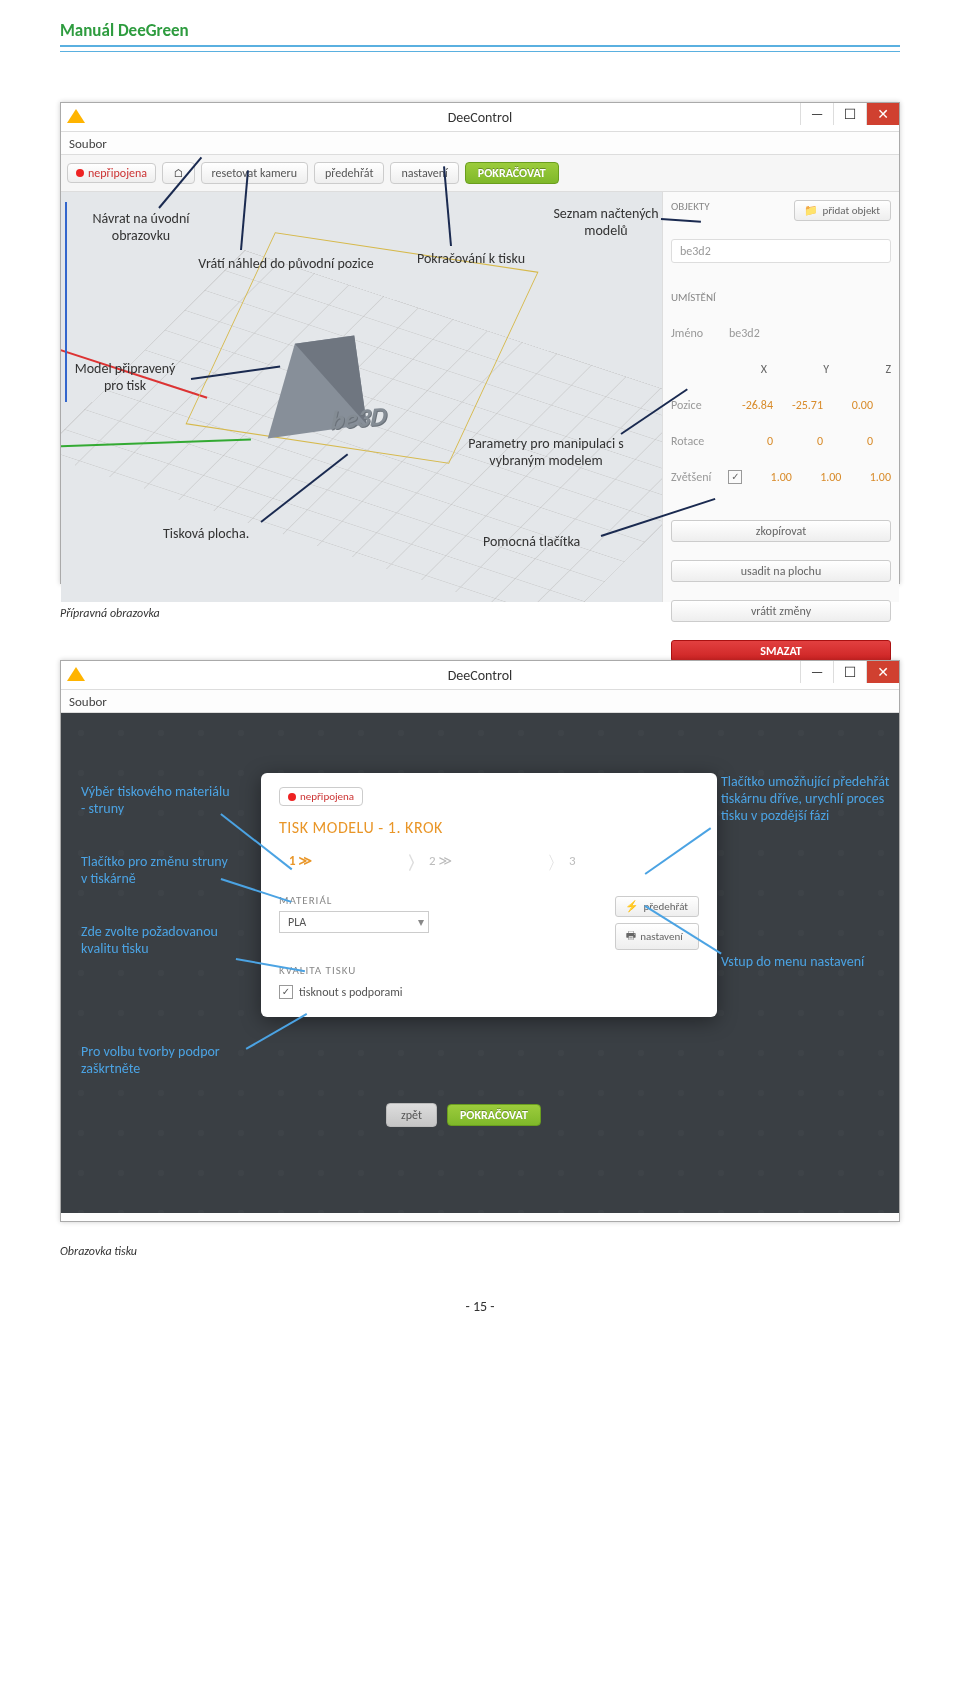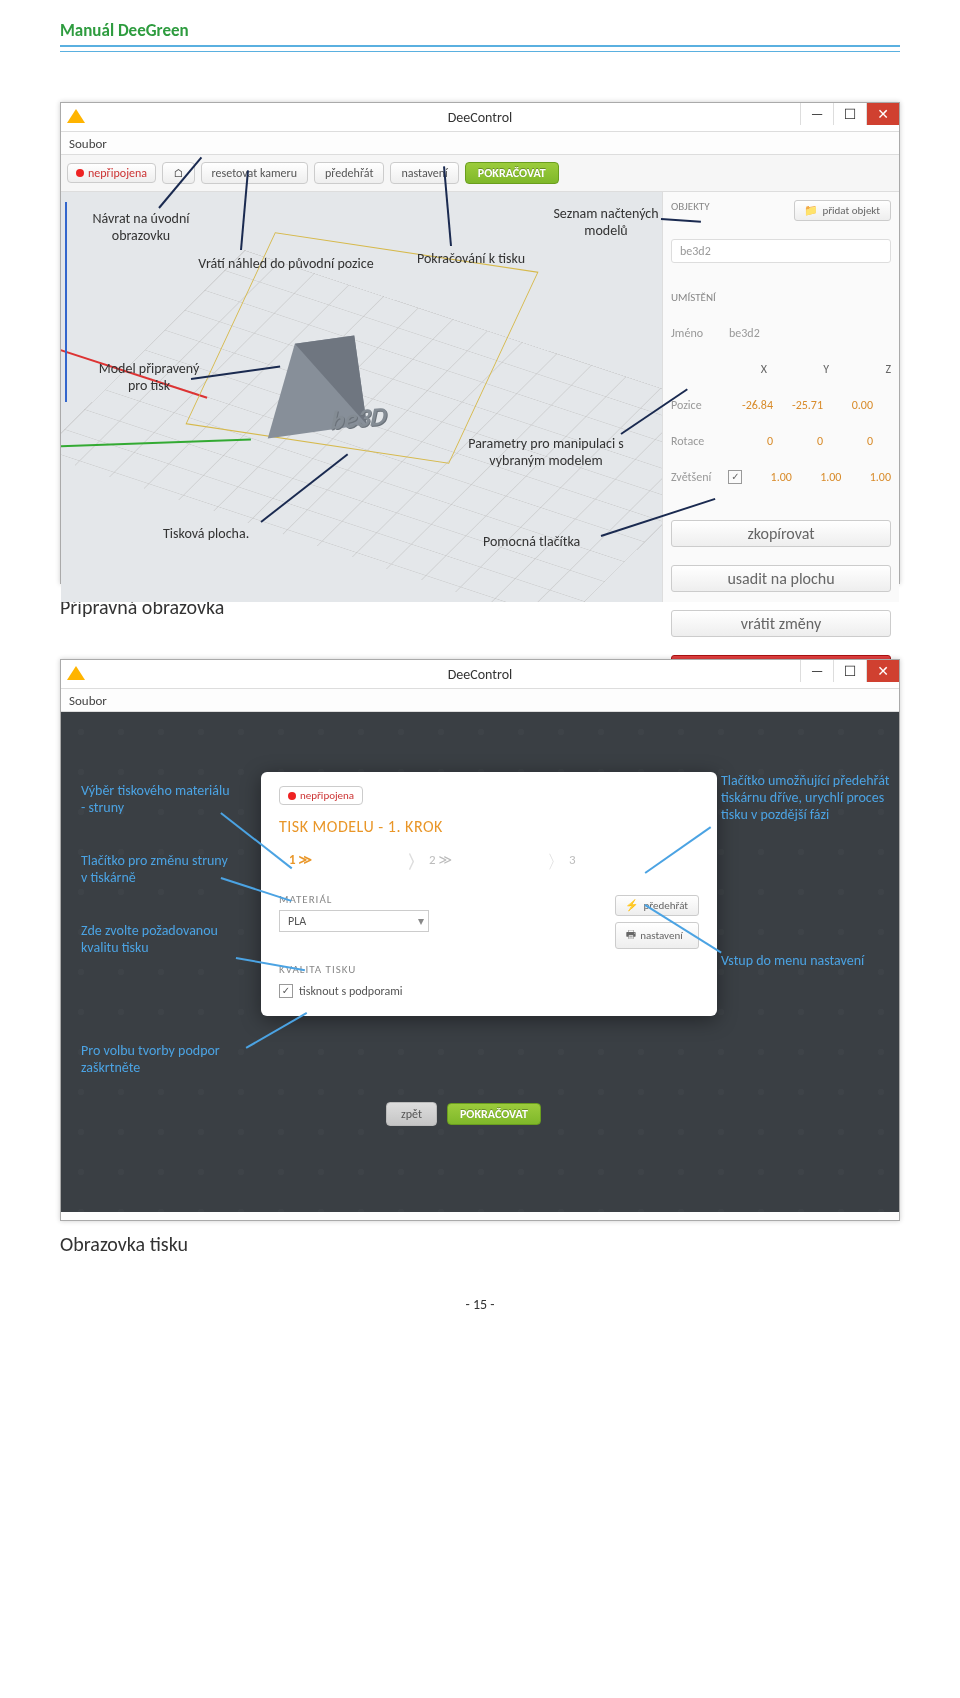--- a/index.html
+++ b/index.html
@@ -39,28 +39,28 @@
 .model .txt { position:absolute; left:70px; top:60px; color:#848c94; font-weight:bold; font-style:italic; font-size:26px; transform:rotate(-5deg) skewX(-10deg); text-shadow:1px 1px 0 #6b727a;}
 .sidepanel { width:220px; background:#fafafa; padding:8px; display:flex; flex-direction:column; gap:18px; font-size:12px; color:#666; }
 .panel-head { display:flex; justify-content:space-between; color:#888; font-size:11px; }
 .obj-item { border:1px solid #ddd; background:#fff; padding:4px 8px; border-radius:3px; color:#999; font-size:12px; }
 .sec-title { color:#888; font-size:11px; margin-top:10px;}
 .row { display:flex; gap:6px; margin-top:4px; }
 .row .lab { width:52px; color:#999; }
 .row .val { width:44px; text-align:right; }
 .orange { color:#d88b2a; }
 .chk { width:12px; height:12px; border:1px solid #999; display:inline-block; text-align:center; line-height:12px; font-size:10px; }
-.side-btn { border:1px solid #ccc; background:linear-gradient(#fff,#eee); border-radius:3px; padding:3px 0; text-align:center; font-size:16px; color:#666; }
+.side-btn { border:1px solid #ccc; background:linear-gradient(#fff,#eee); border-radius:3px; padding:3px 0; text-align:center; font-size:12px; color:#666; }
 .side-btn.red { background:linear-gradient(#e24040,#c22); color:#fff; border-color:#a11; font-weight:bold; }
 
 .annot { position:absolute; font-size:14px; color:#333; }
 .annot .box { background:rgba(255,255,255,0.0); padding:2px;text-align:center; }
 .line { position:absolute; background:#1a2a50; height:2px; transform-origin:left center; }
 
-.caption { font-size:20px; margin:11px 0 40px; }
+.caption { font-size:12px; margin:22px 0 40px;font-style:italic; }
 
 
 .workspace2 { height:500px; background:#3a3f44; position:relative; overflow:hidden; }
 .texture { position:absolute; inset:0; background:
   radial-gradient(circle at 20px 20px,#454a4f 3px,transparent 3px),
   radial-gradient(circle at 60px 20px,#454a4f 3px,transparent 3px);
   background-size:80px 40px; opacity:.4;}
 .modal { position:absolute; left:200px; top:60px; width:420px; background:#fff; border-radius:6px; box-shadow:0 4px 20px rgba(0,0,0,.4); padding:14px 18px 18px; }
 .modal .status { display:inline-flex; align-items:center; gap:4px; border:1px solid #ccc; border-radius:4px; padding:2px 8px; font-size:11px; color:#c33; background:#fff; }
 .modal h2 { color:#e99628; font-size:16px; font-weight:normal; margin:12px 0; letter-spacing:.5px;}
@@ -184,21 +184,21 @@
     <div class="annot" style="left:345px; top:145px; width:130px;">
         <div class="box">Pokračování k tisku</div>
       </div>
     <div class="line" style="left:390px; top:142px; width:80px; transform:rotate(-95deg);"></div>
 
     <div class="annot" style="left:480px; top:100px; width:130px;">
         <div class="box">Seznam načtených modelů</div>
       </div>
     <div class="line" style="left:600px; top:115px; width:40px; transform:rotate(4deg);"></div>
 
-    <div class="annot" style="left:28px; top:255px; width:120px;">
+    <div class="annot" style="left:4px; top:255px; width:120px;">
         <div class="box">Model připravený pro tisk</div>
       </div>
     <div class="line" style="left:130px; top:275px; width:90px; transform:rotate(-8deg);"></div>
 
     <div class="annot" style="left:400px; top:330px; width:170px;">
         <div class="box">Parametry pro manipulaci s vybraným modelem</div>
       </div>
     <div class="line" style="left:560px; top:330px; width:80px; transform:rotate(-34deg);"></div>
 
     <div class="annot" style="left:100px; top:420px;">

